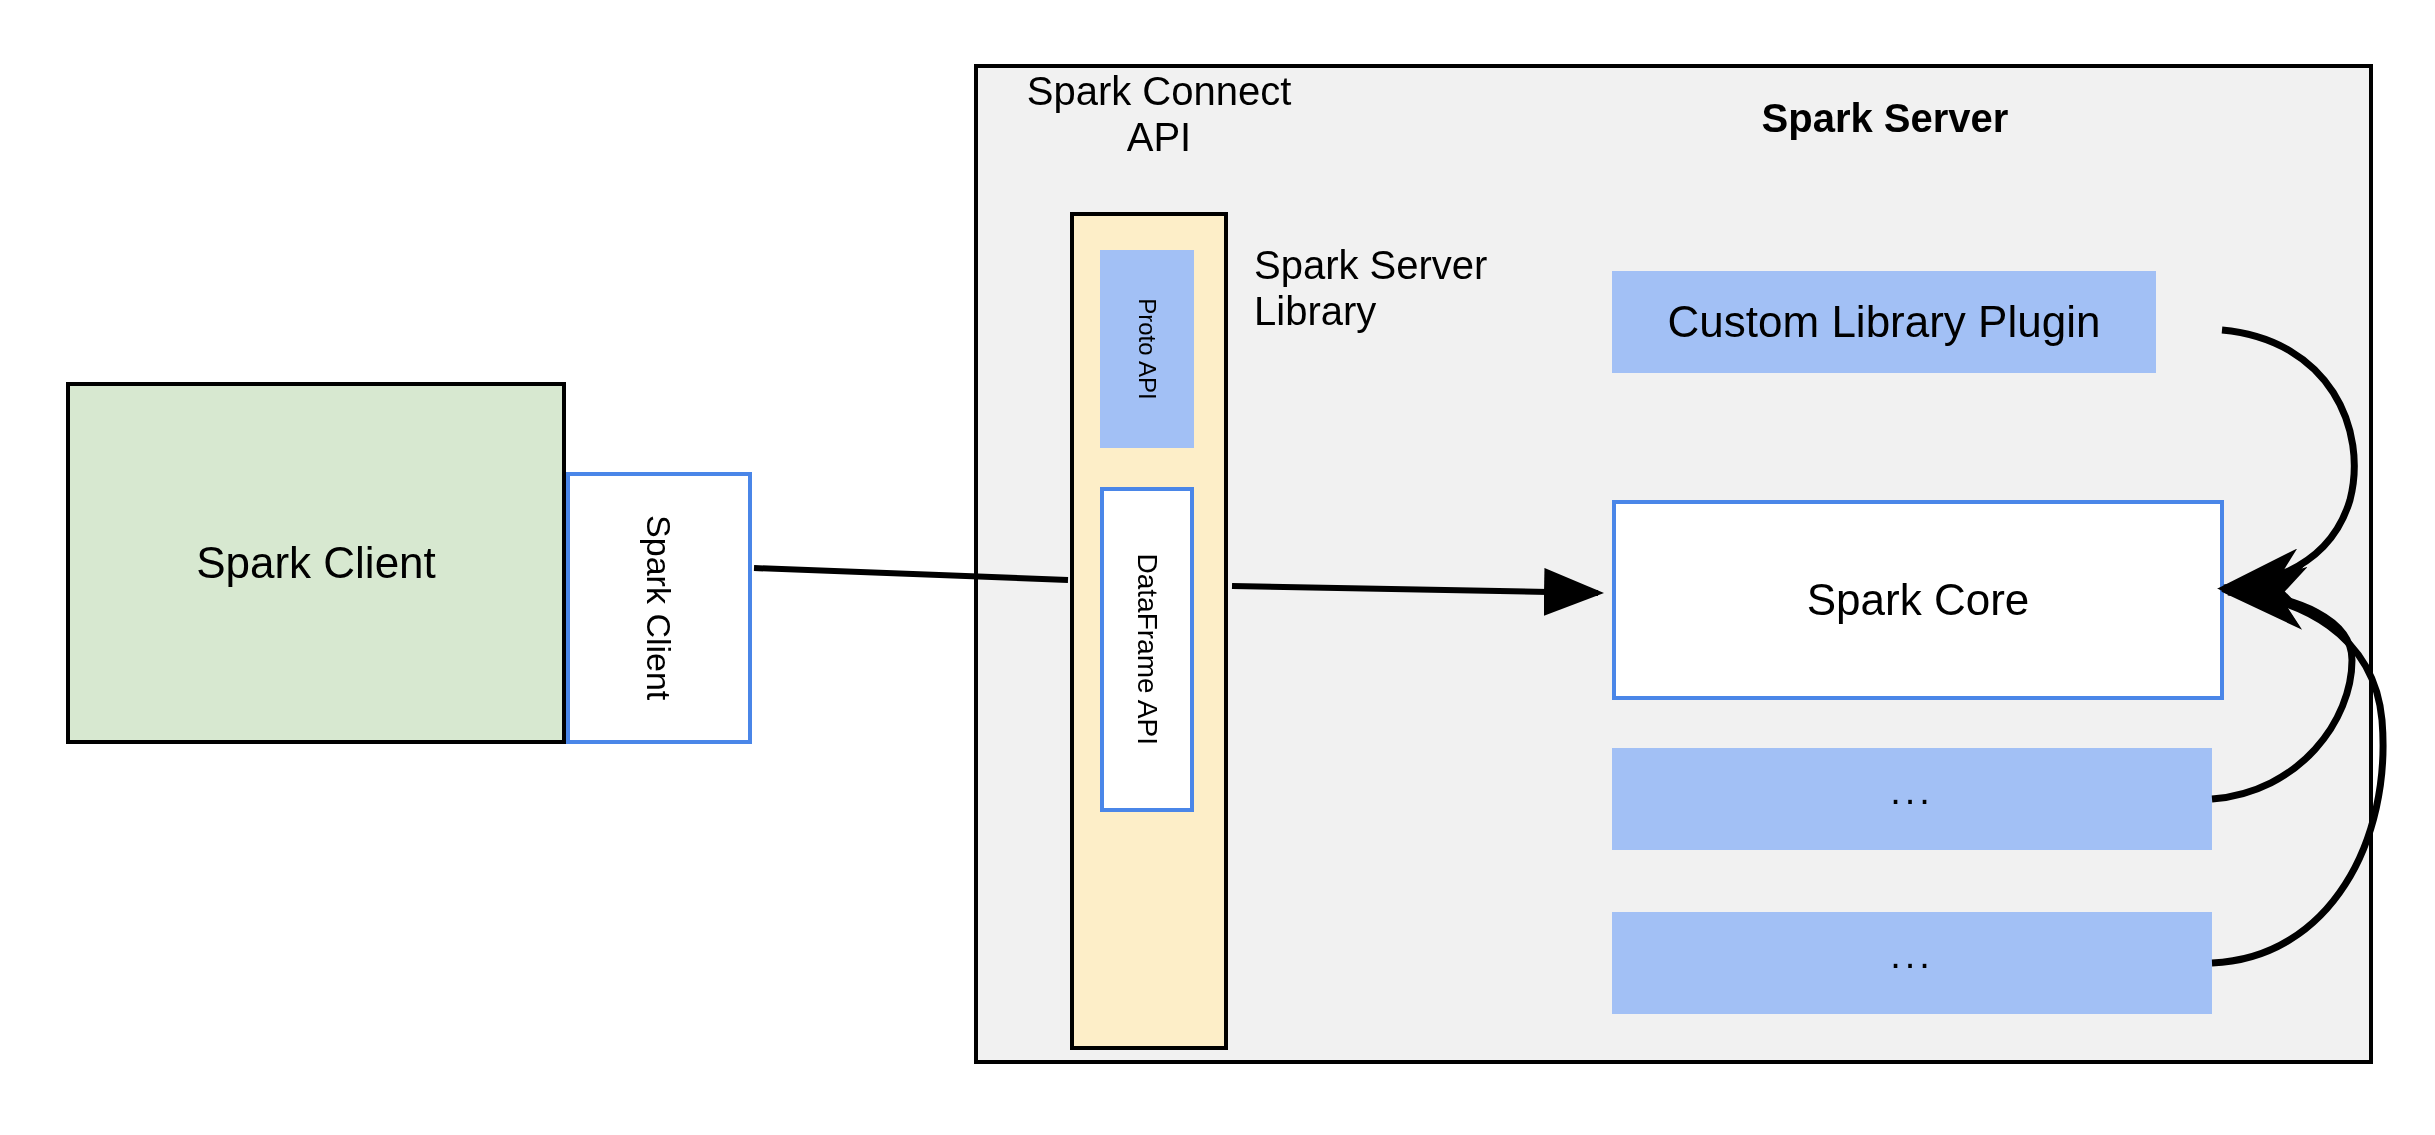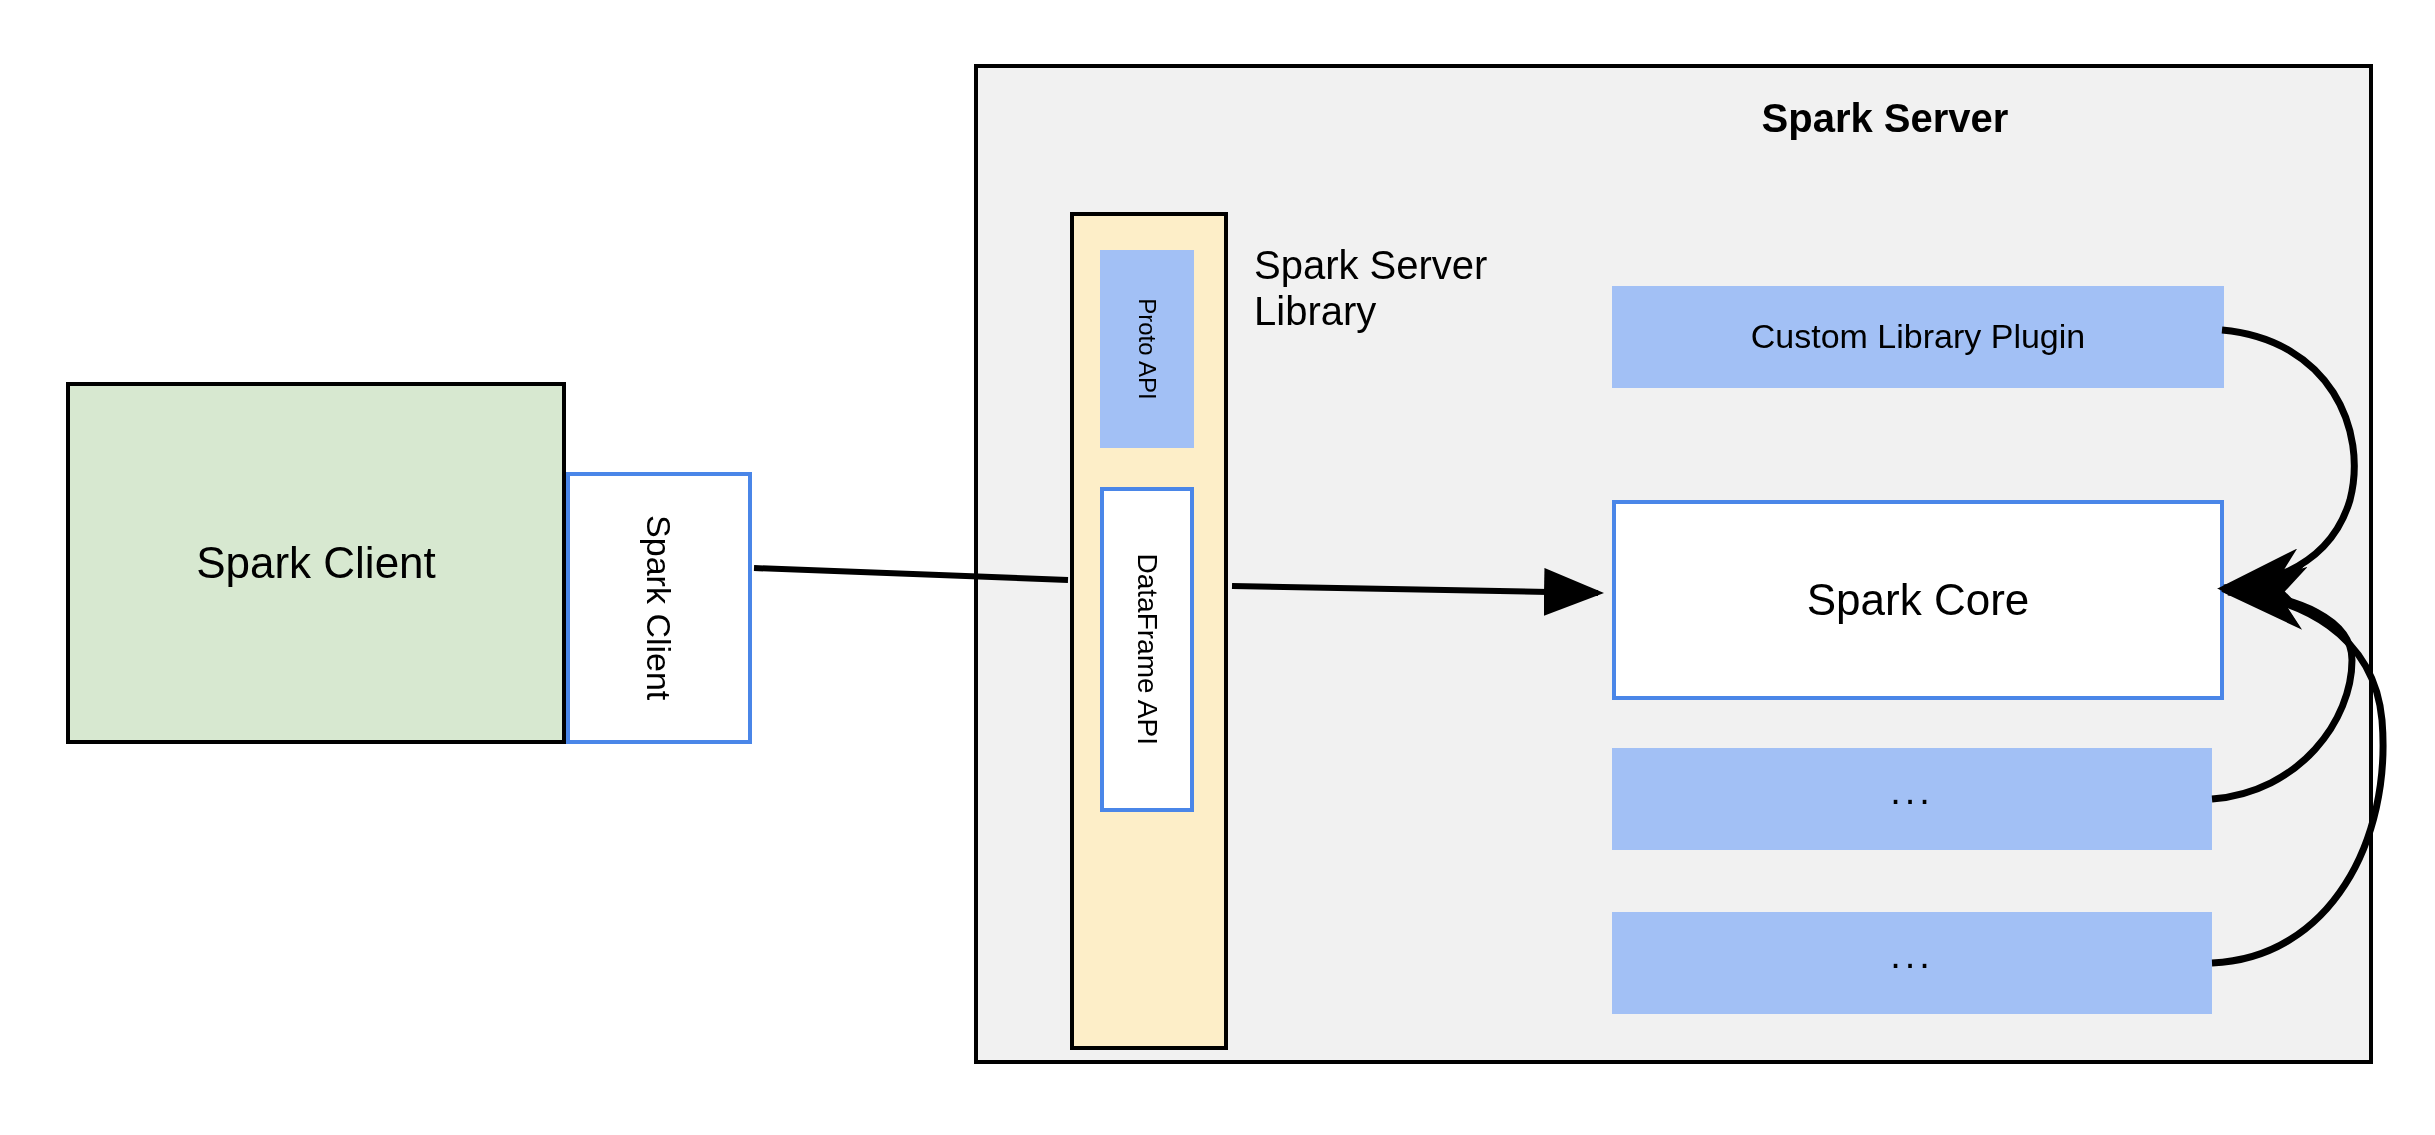--- a/index.html
+++ b/index.html
@@ -146,25 +146,25 @@
     font-size: 40px;
     z-index: 6;
     align-items: flex-start;
     justify-content: flex-start;
     text-align: left;
   }
 
   
   #custom-plugin {
     left: 1612px;
-    top: 286px;
-    width: 612px;
+    top: 271px;
+    width: 544px;
     height: 102px;
     background: #a2c0f5;
-    font-size: 34px;
+    font-size: 44px;
     z-index: 5;
   }
 
   #spark-core {
     left: 1612px;
     top: 484px;
     width: 612px;
     height: 200px;
     background: #ffffff;
     border: 4px solid #4a86e8;
@@ -222,20 +222,26 @@
     <div>
       <div>Spark Client</div>
     </div>
   </div>
 
 
   <div class="box" id="spark-client">
     <span class="vlabel">Spark Client</span>
   </div>
 
+  <div class="box" id="connect-api-label">
+    <div>
+      <div>Spark Connect</div>
+      <div>API</div>
+    </div>
+  </div>
 
   <div class="box" id="spark-server-title">Spark Server</div>
 
   <div class="box" id="proto-api">
     <span class="vlabel">Proto API</span>
   </div>
 
   <div class="box" id="dataframe-api">
     <span class="vlabel">DataFrame API</span>
   </div>

